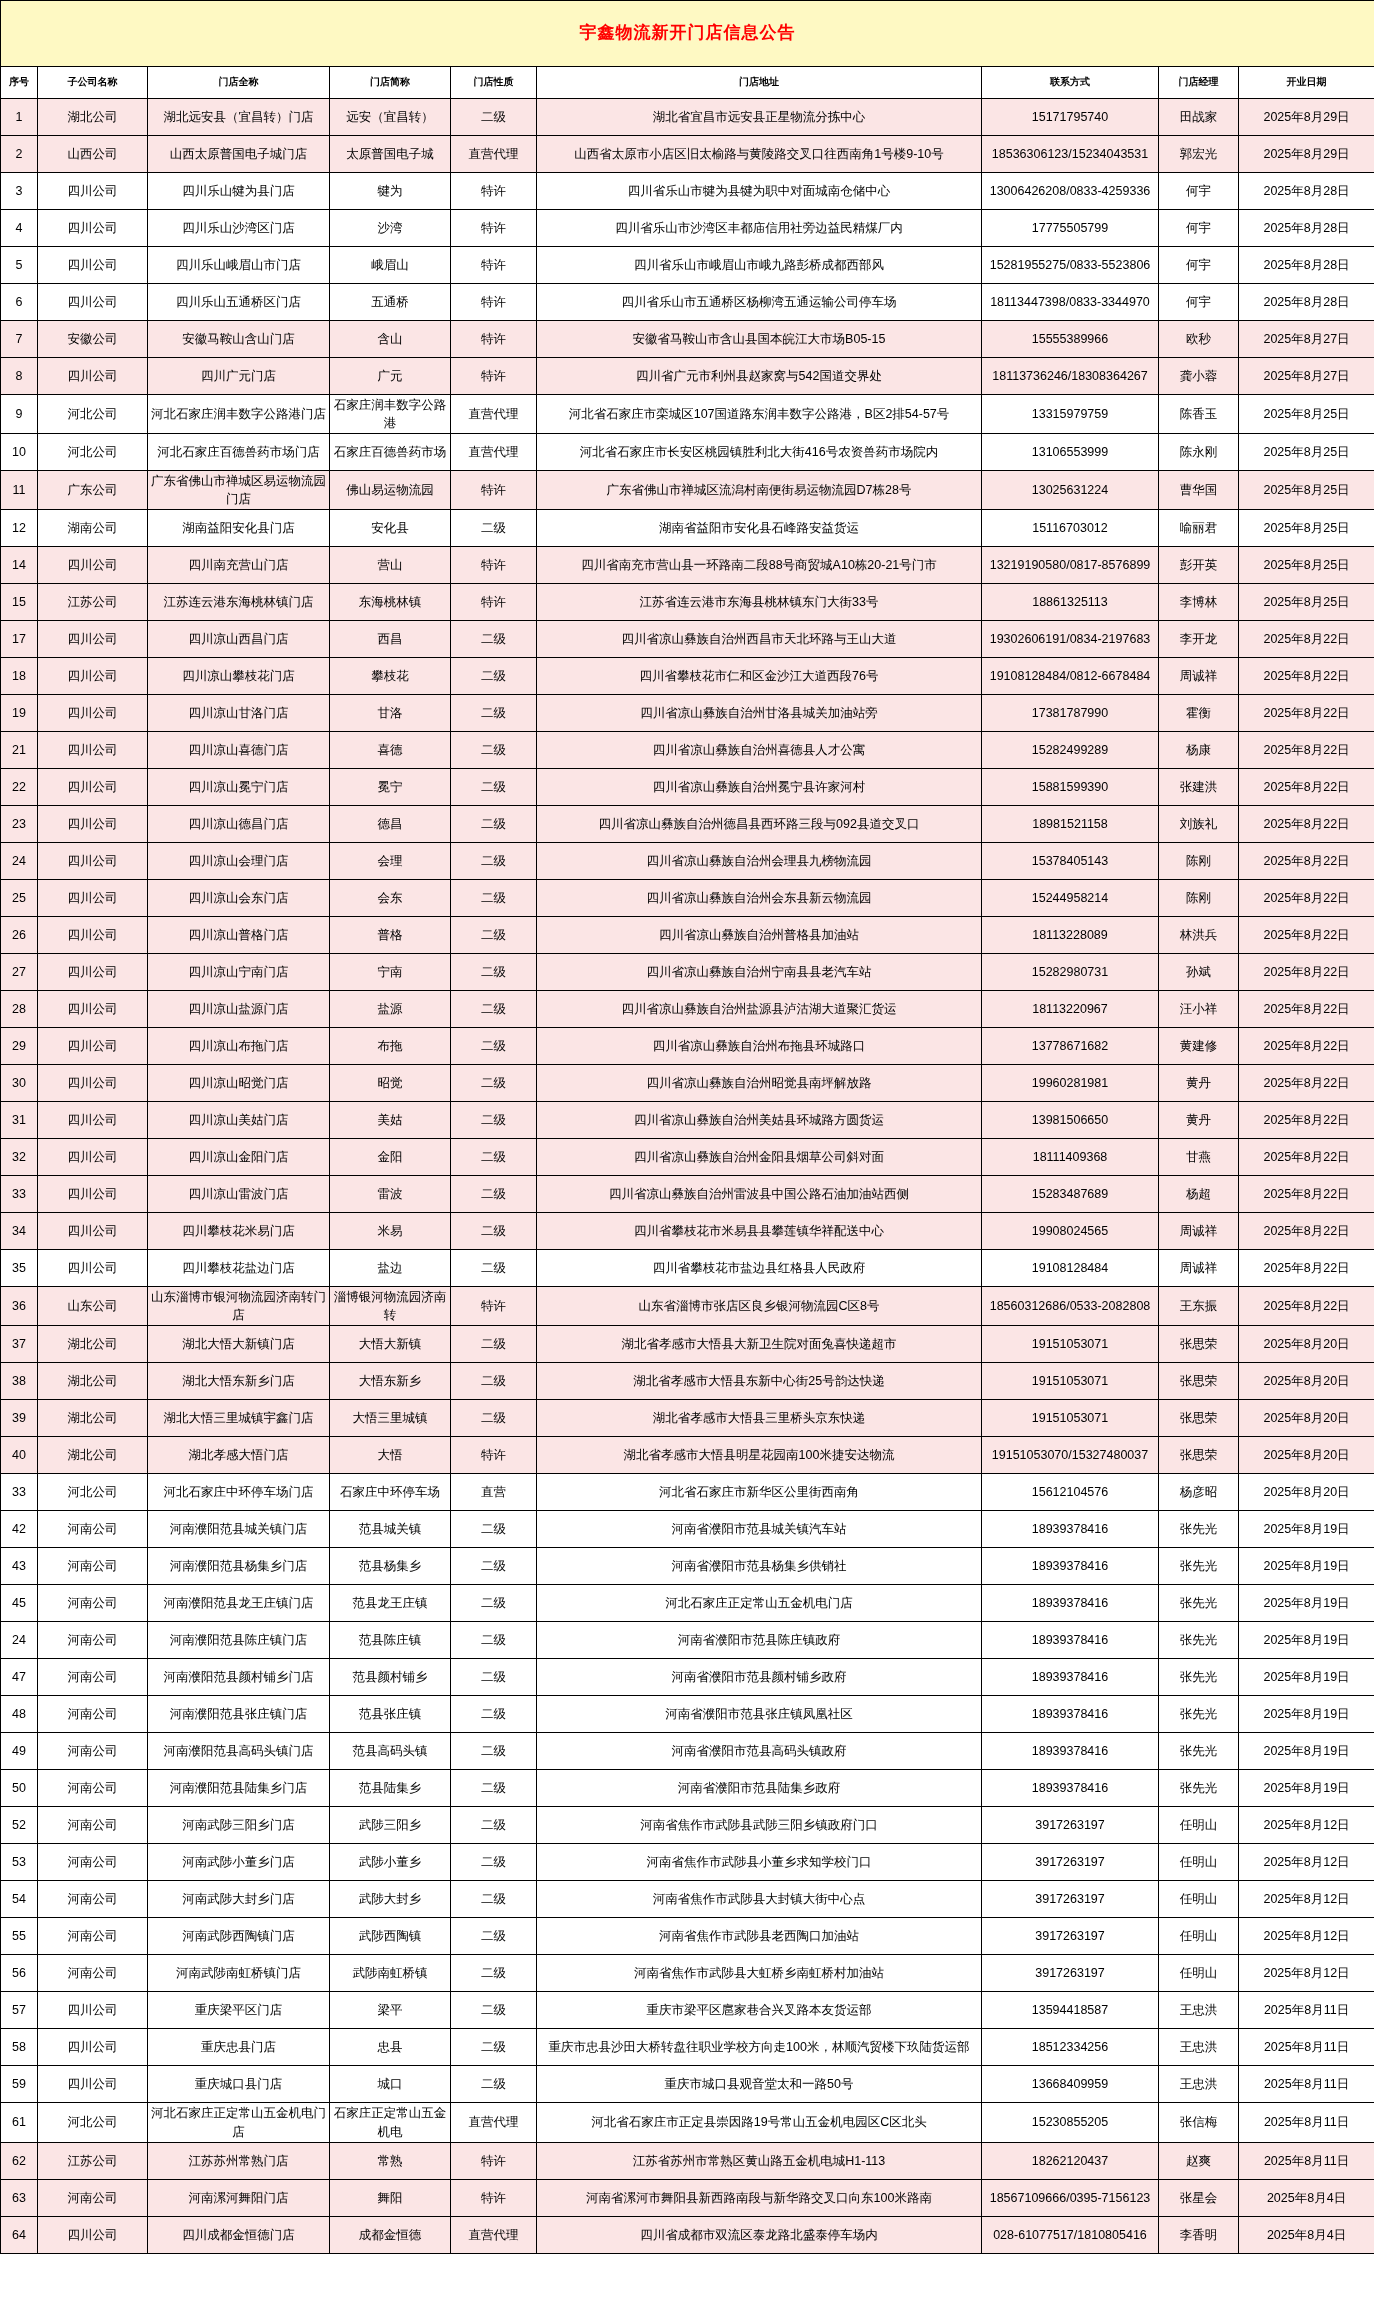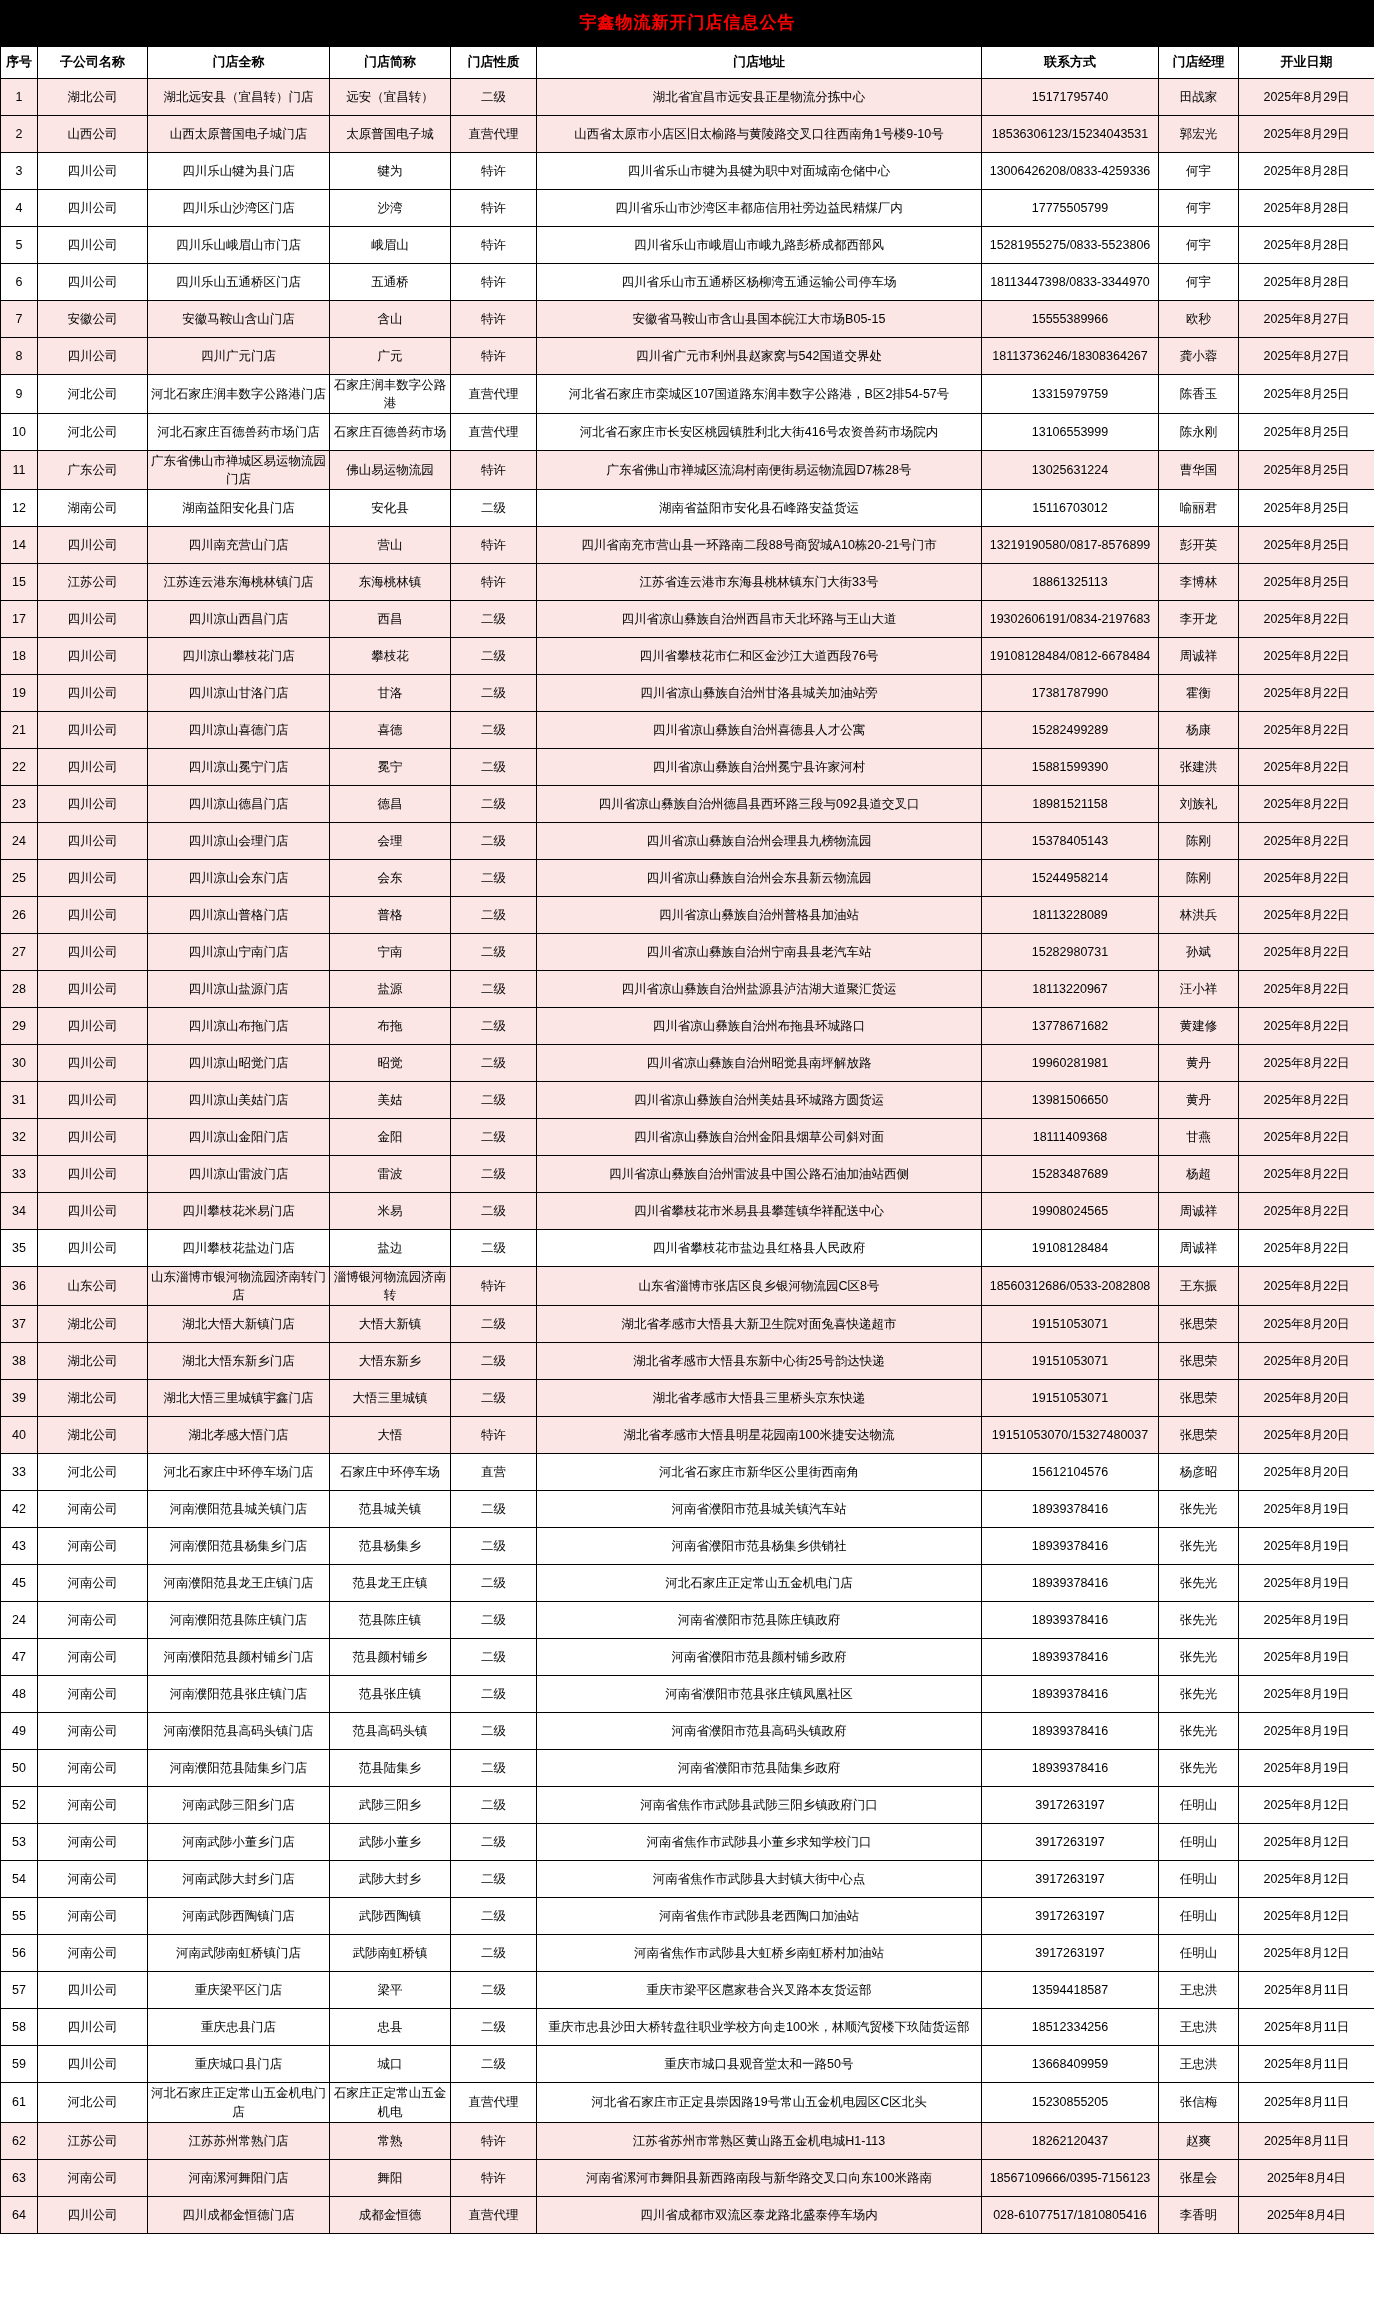--- a/index.html
+++ b/index.html
@@ -14,26 +14,26 @@
     font-size:12.5px;
     line-height:1.45;
     word-break:break-all;
     overflow:hidden;
   }
   th.title-cell {
     font-size:17px;
     font-weight:bold;
     color:var(--title-color,#f00);
     height:24px;
-    padding:10px;
-    background:#000000;
+    padding:20px;
+    background:#fef9c3;
     letter-spacing:1px;
   }
   tr.header-row th {
-    font-size:13px;
+    font-size:10px;
     font-weight:bold;
     height:29px;
     background:#fff;
   }
   tbody td { height:34px; }
   tbody tr.pink td { background:var(--row-highlight,#fbe5e5); }
   
   col.c0{width:37px}  col.c1{width:110px} col.c2{width:182px}
   col.c3{width:121px} col.c4{width:86px}  col.c5{width:445px}
   col.c6{width:177px} col.c7{width:80px}  col.c8{width:136px}

